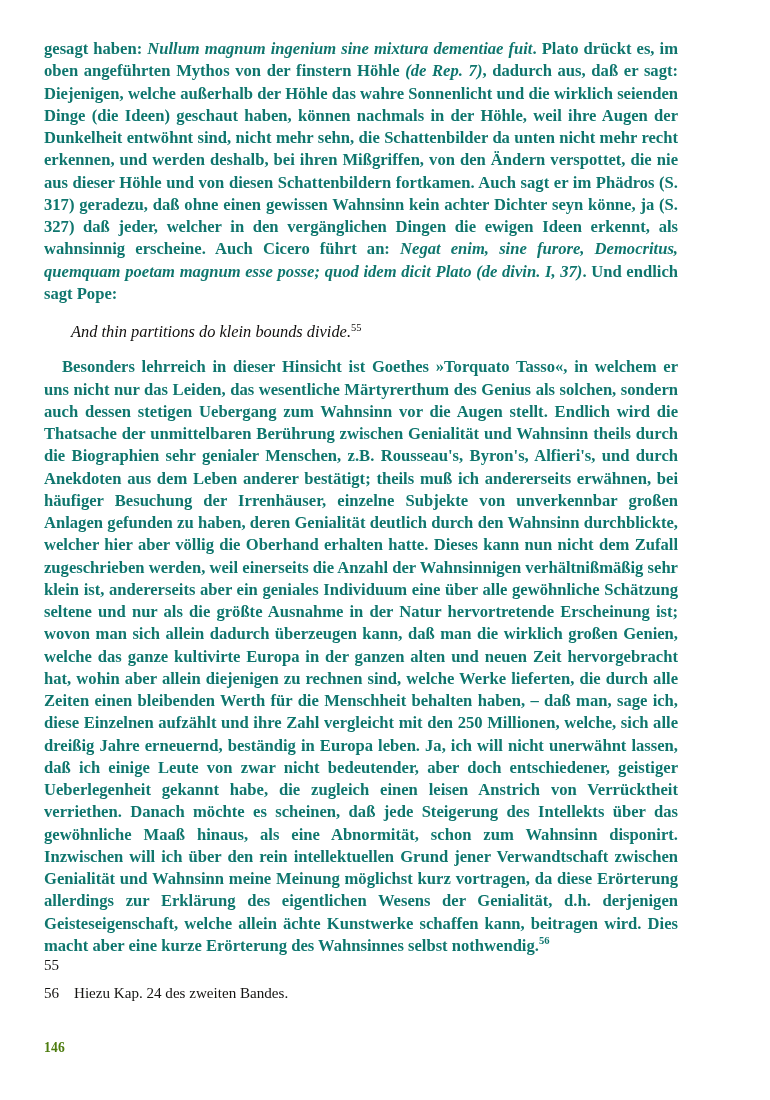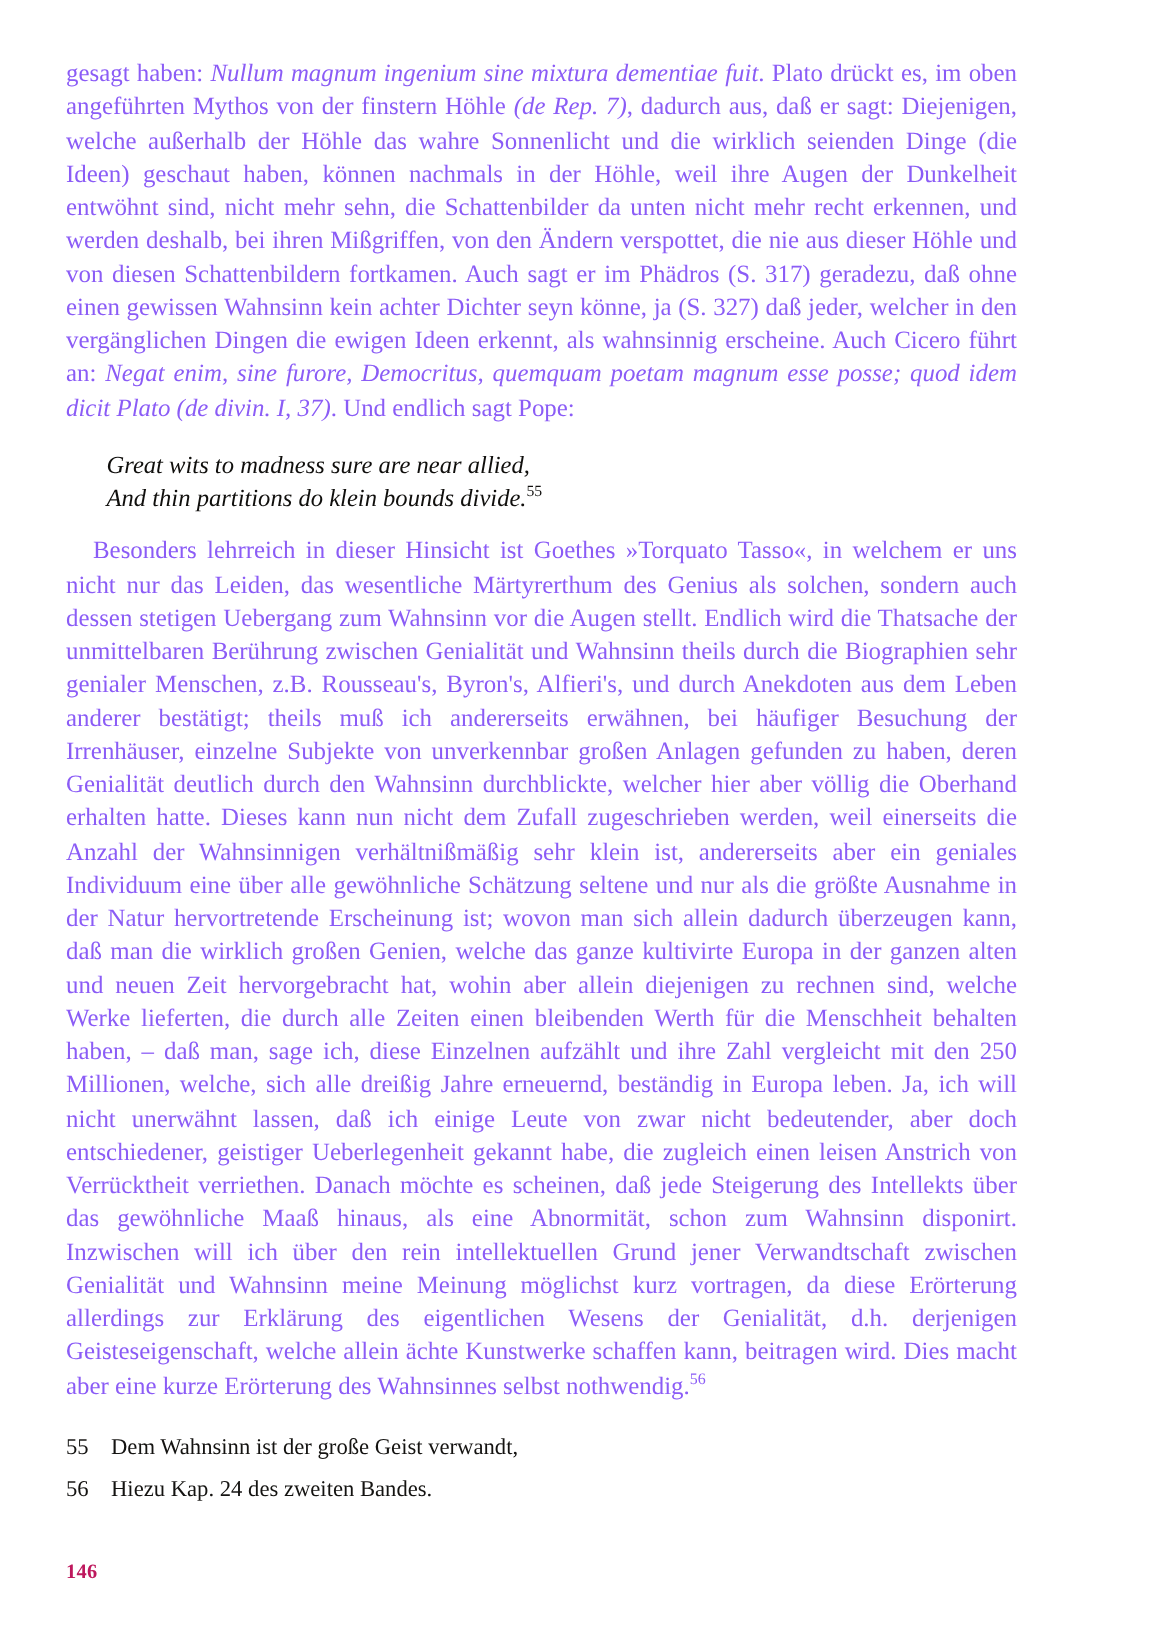--- a/index.html
+++ b/index.html
@@ -28,21 +28,22 @@
     top: 38px;
     width: 634px;
   }
   p.body-par {
     margin: 0;
     font-size: 16.6px;
     line-height: 22.25px;
     text-align: justify;
     text-justify: inter-word;
     hyphens: none;
-    color: #8b5cf6;
+    color: #0f766e;
+    font-weight: bold;
   }
   p.body-par.first {
     text-indent: 0;
   }
   p.body-par.indented {
     text-indent: 18px;
   }
   .verse-block {
     margin: 16px 0 13px 0;
     padding-left: 27px;
@@ -88,50 +89,48 @@
   .fn-text .fn-sub {
     display: block;
   }
   .page-number {
     position: absolute;
     left: 44px;
     top: 1040px;
     font-size: 13.6px;
     font-weight: bold;
     letter-spacing: 0.2px;
-    color: #be185d;
+    color: #4d7c0f;
   }
   em {
     font-style: italic;
   }
 </style>
 </head>
 <body>
 
 <div class="page">
 
   <div class="text-column">
 
     <p class="body-par first"><span>gesagt haben: </span><em>Nullum magnum ingenium sine mixtura dementiae fuit</em><span>. Plato drückt es, im oben angeführten Mythos von der finstern Höhle </span><em>(de Rep. 7)</em><span>, dadurch aus, daß er sagt: Diejenigen, welche außerhalb der Höhle das wahre Sonnenlicht und die wirklich seienden Dinge (die Ideen) geschaut haben, können nachmals in der Höhle, weil ihre Augen der Dunkelheit entwöhnt sind, nicht mehr sehn, die Schattenbilder da unten nicht mehr recht erkennen, und werden deshalb, bei ihren Mißgriffen, von den Ändern verspottet, die nie aus dieser Höhle und von diesen Schattenbildern fortkamen. Auch sagt er im Phädros (S. 317) geradezu, daß ohne einen gewissen Wahnsinn kein achter Dichter seyn könne, ja (S. 327) daß jeder, welcher in den vergänglichen Dingen die ewigen Ideen erkennt, als wahnsinnig erscheine. Auch Cicero führt an: </span><em>Negat enim, sine furore, Democritus, quemquam poetam magnum esse posse; quod idem dicit Plato (de divin. I, 37)</em><span>. Und endlich sagt Pope:</span></p>
 
     <div class="verse-block">
-      <div class="verse-line">Great wits to madness sure are near allied,</div>
       <div class="verse-line"><span>And thin partitions do klein bounds divide.</span><sup class="fn">55</sup></div>
     </div>
 
     <p class="body-par indented"><span>Besonders lehrreich in dieser Hinsicht ist Goethes »Torquato Tasso«, in welchem er uns nicht nur das Leiden, das wesentliche Märtyrerthum des Genius als solchen, sondern auch dessen stetigen Uebergang zum Wahnsinn vor die Augen stellt. Endlich wird die Thatsache der unmittelbaren Berührung zwischen Genialität und Wahnsinn theils durch die Biographien sehr genialer Menschen, z.B. Rousseau's, Byron's, Alfieri's, und durch Anekdoten aus dem Leben anderer bestätigt; theils muß ich andererseits erwähnen, bei häufiger Besuchung der Irrenhäuser, einzelne Subjekte von unverkennbar großen Anlagen gefunden zu haben, deren Genialität deutlich durch den Wahnsinn durchblickte, welcher hier aber völlig die Oberhand erhalten hatte. Dieses kann nun nicht dem Zufall zugeschrieben werden, weil einerseits die Anzahl der Wahnsinnigen verhältnißmäßig sehr klein ist, andererseits aber ein geniales Individuum eine über alle gewöhnliche Schätzung seltene und nur als die größte Ausnahme in der Natur hervortretende Erscheinung ist; wovon man sich allein dadurch überzeugen kann, daß man die wirklich großen Genien, welche das ganze kultivirte Europa in der ganzen alten und neuen Zeit hervorgebracht hat, wohin aber allein diejenigen zu rechnen sind, welche Werke lieferten, die durch alle Zeiten einen bleibenden Werth für die Menschheit behalten haben, – daß man, sage ich, diese Einzelnen aufzählt und ihre Zahl vergleicht mit den 250 Millionen, welche, sich alle dreißig Jahre erneuernd, beständig in Europa leben. Ja, ich will nicht unerwähnt lassen, daß ich einige Leute von zwar nicht bedeutender, aber doch entschiedener, geistiger Ueberlegenheit gekannt habe, die zugleich einen leisen Anstrich von Verrücktheit verriethen. Danach möchte es scheinen, daß jede Steigerung des Intellekts über das gewöhnliche Maaß hinaus, als eine Abnormität, schon zum Wahnsinn disponirt. Inzwischen will ich über den rein intellektuellen Grund jener Verwandtschaft zwischen Genialität und Wahnsinn meine Meinung möglichst kurz vortragen, da diese Erörterung allerdings zur Erklärung des eigentlichen Wesens der Genialität, d.h. derjenigen Geisteseigenschaft, welche allein ächte Kunstwerke schaffen kann, beitragen wird. Dies macht aber eine kurze Erörterung des Wahnsinnes selbst nothwendig.</span><sup class="fn">56</sup></p>
 
   </div>
 
   <div class="footnotes">
 
     <div class="footnote">
       <div class="fn-num">55</div>
       <div class="fn-text">
-        <span class="fn-sub">Dem Wahnsinn ist der große Geist verwandt,</span>
       </div>
     </div>
 
     <div class="footnote">
       <div class="fn-num">56</div>
       <div class="fn-text">
         <span class="fn-sub">Hiezu Kap. 24 des zweiten Bandes.</span>
       </div>
     </div>
 

